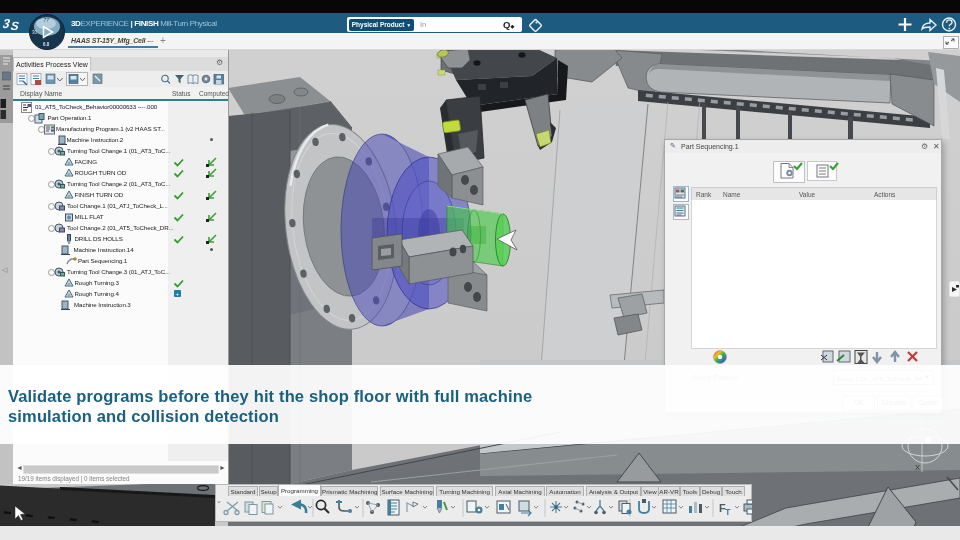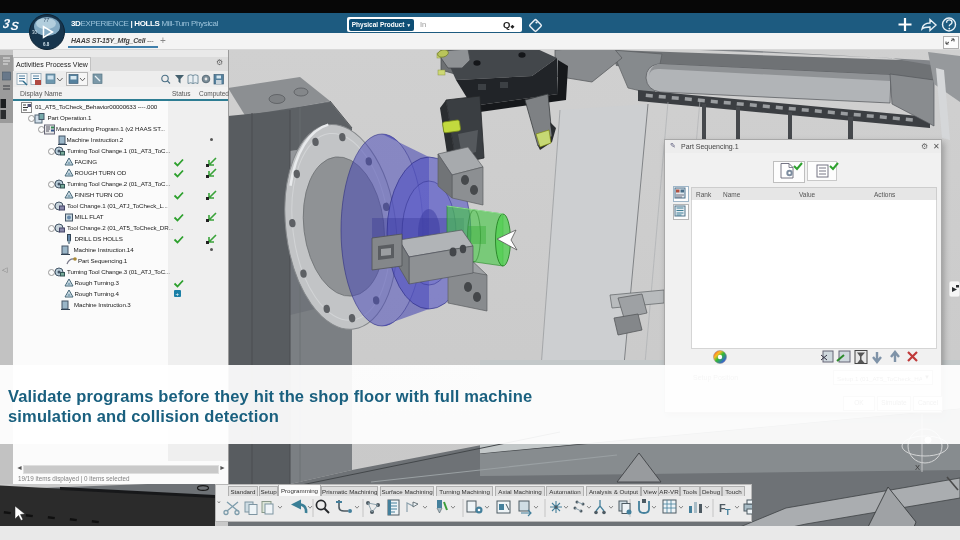--- a/index.html
+++ b/index.html
@@ -622,21 +622,21 @@
   <circle cx="19" cy="20" r="17.5" fill="#17354d"></circle>
   <circle cx="19" cy="20" r="17.5" fill="none" stroke="#0d2334" stroke-width="1"></circle>
   <ellipse cx="19" cy="14.5" rx="13" ry="9.5" fill="#84abc4"></ellipse>
   <ellipse cx="18" cy="11.5" rx="10" ry="5.5" fill="#b2cedd"></ellipse>
   <path d="M15.5,14.5 L15.5,25.5 L24.5,20 Z" fill="none" stroke="#fff" stroke-width="1.5"></path>
   <text x="15.5" y="10" font-size="5" fill="#35506a" font-style="italic">77</text>
   <text x="4" y="22" font-size="4.5" fill="#cfe0ea">30</text>
   <text x="15" y="34" font-size="4.5" fill="#cfe0ea" font-weight="bold">6.8</text>
 </svg>
 
-<div class="abs" style="left:71px;top:18.5px;font-size:8px;letter-spacing:-0.35px;color:#fff;"><b>3D</b><span style="color:#9cc3da;">EXPERIENCE</span><b> | HOLLS</b> <span style="color:#9cc3da;">Mill-Turn Physical</span></div>
+<div class="abs" style="left:71px;top:18.5px;font-size:8px;letter-spacing:-0.35px;color:#fff;"><b>3D</b><span style="color:#9cc3da;">EXPERIENCE</span><b> | FINISH</b> <span style="color:#9cc3da;">Mill-Turn Physical</span></div>
 
 <div class="abs" style="left:347px;top:17px;width:175px;height:15px;background:#fff;border-radius:2px;"></div>
 <div class="abs" style="left:349px;top:18.5px;width:65px;height:12px;background:#0e4e75;border-radius:2px;color:#fff;font-size:6.5px;font-weight:bold;line-height:12px;text-align:center;">Physical Product <span style="font-size:5px;">▼</span></div>
 <span class="abs" style="left:420px;top:20px;font-size:7.5px;color:#999;">In</span>
 <span class="abs" style="left:503px;top:19px;font-size:9.5px;color:#222;font-weight:bold;">Q<span style="font-size:5px;">◆</span></span>
 <svg class="abs" style="left:526px;top:16px;" width="18" height="18">
   <rect x="5" y="5" width="9" height="9" rx="1.5" fill="none" stroke="#e8eef4" stroke-width="1.5" transform="rotate(45 9.5 9.5)"></rect>
   <circle cx="10.5" cy="6.5" r="1.1" fill="#e8eef4"></circle>
 </svg>
 

